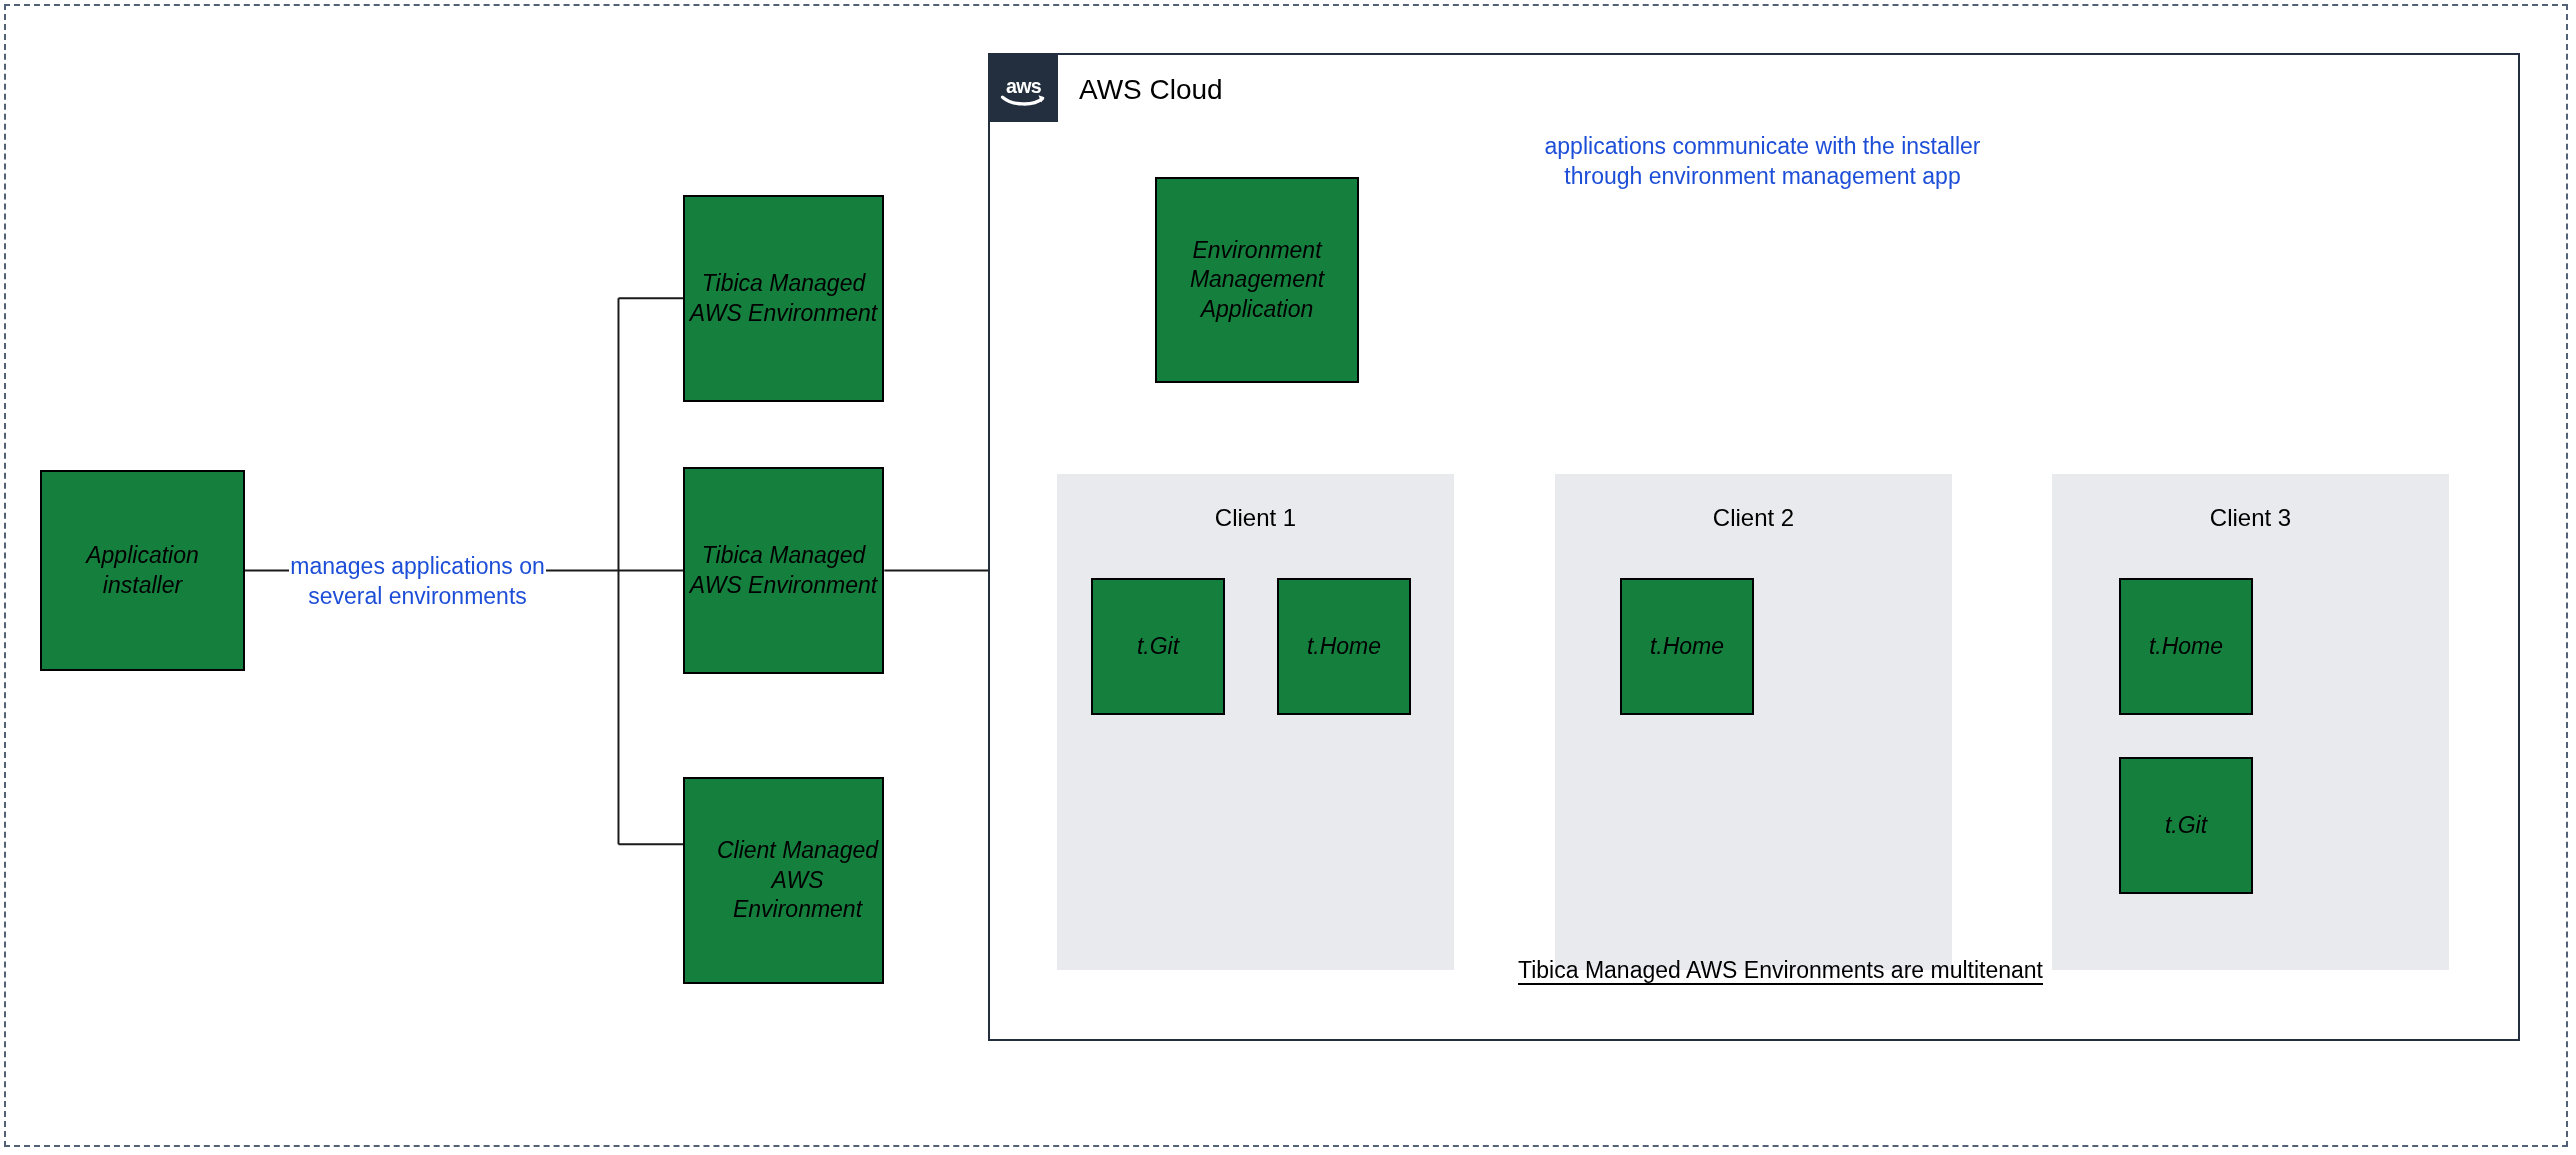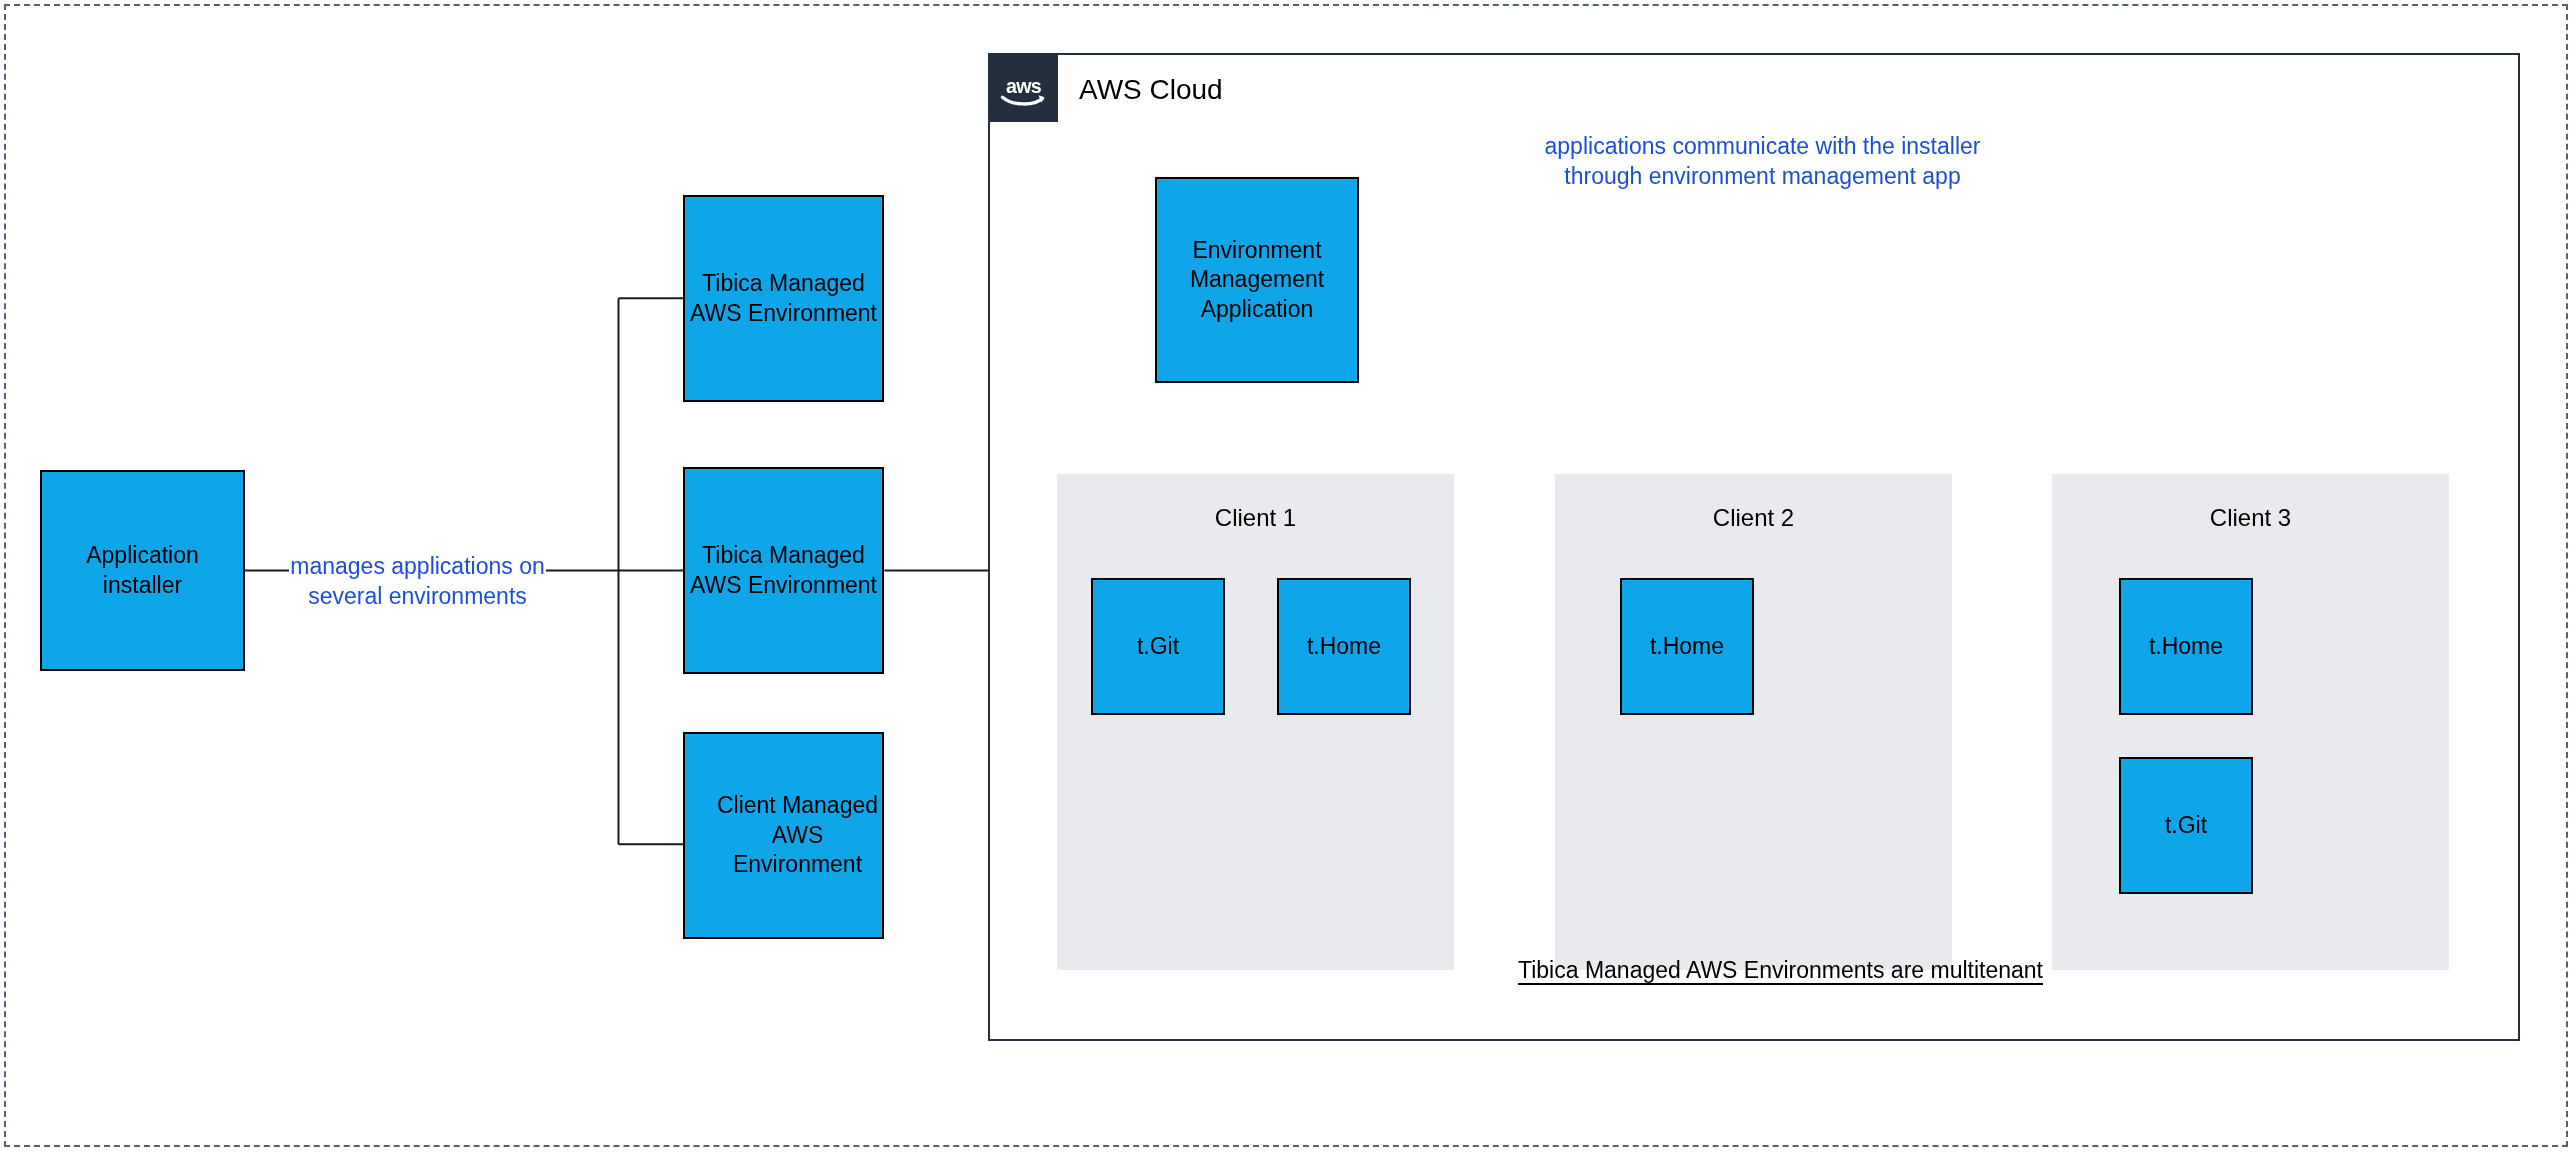--- a/index.html
+++ b/index.html
@@ -39,27 +39,28 @@
     top: 0;
     width: 2576px;
     height: 1155px;
     pointer-events: none;
   }
 
   
   .node {
     position: absolute;
     box-sizing: border-box;
-    background: #0ea5e9;
+    background: #15803d;
     border: 2.6px solid #000000;
     display: flex;
     align-items: center;
     justify-content: center;
     text-align: center;
     line-height: 1.28;
+    font-style: italic;
   }
   .node .label { display: block; }
 
   
   #aws-cloud {
     position: absolute;
     left: 988px;
     top: 53px;
     width: 1532px;
     height: 988px;
@@ -175,21 +176,21 @@
     </span>
   </div>
 
   <div class="node" style="left:683px; top:467px; width:201px; height:207px; font-size:23px;">
     <span>
       <span class="label">Tibica Managed</span>
       <span class="label">AWS Environment</span>
     </span>
   </div>
 
-  <div class="node" style="left:683px; top:732px; width:201px; height:207px; font-size:23px;padding-left:28px;">
+  <div class="node" style="left:683px; top:777px; width:201px; height:207px; font-size:23px;padding-left:28px;">
     <span>
       <span class="label">Client Managed</span>
       <span class="label">AWS Environment</span>
     </span>
   </div>
 
   <div id="aws-cloud"></div>
 
   <div id="aws-badge">
     <svg width="49" height="38" viewBox="0 0 74 58" aria-hidden="true">

